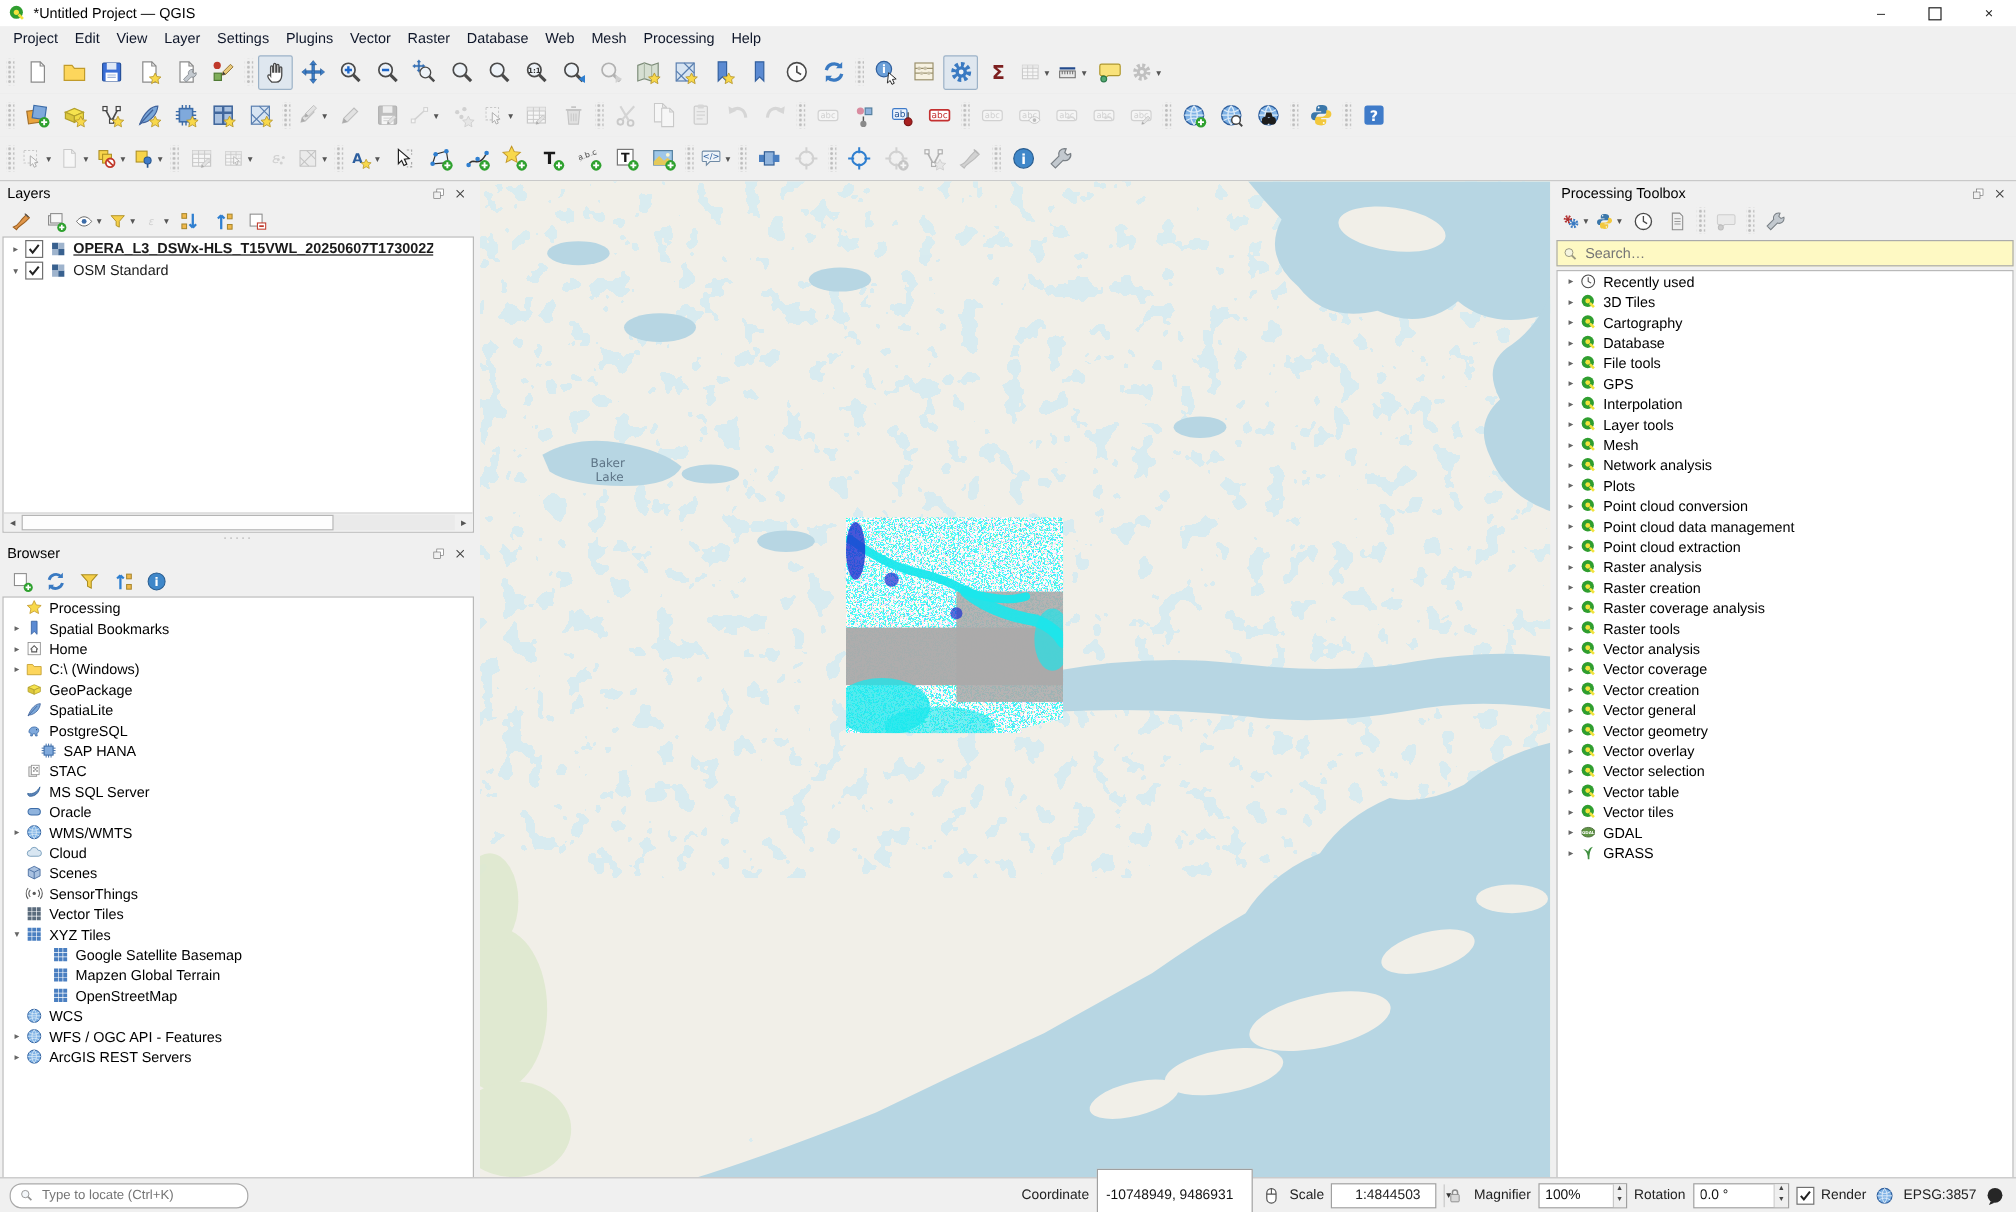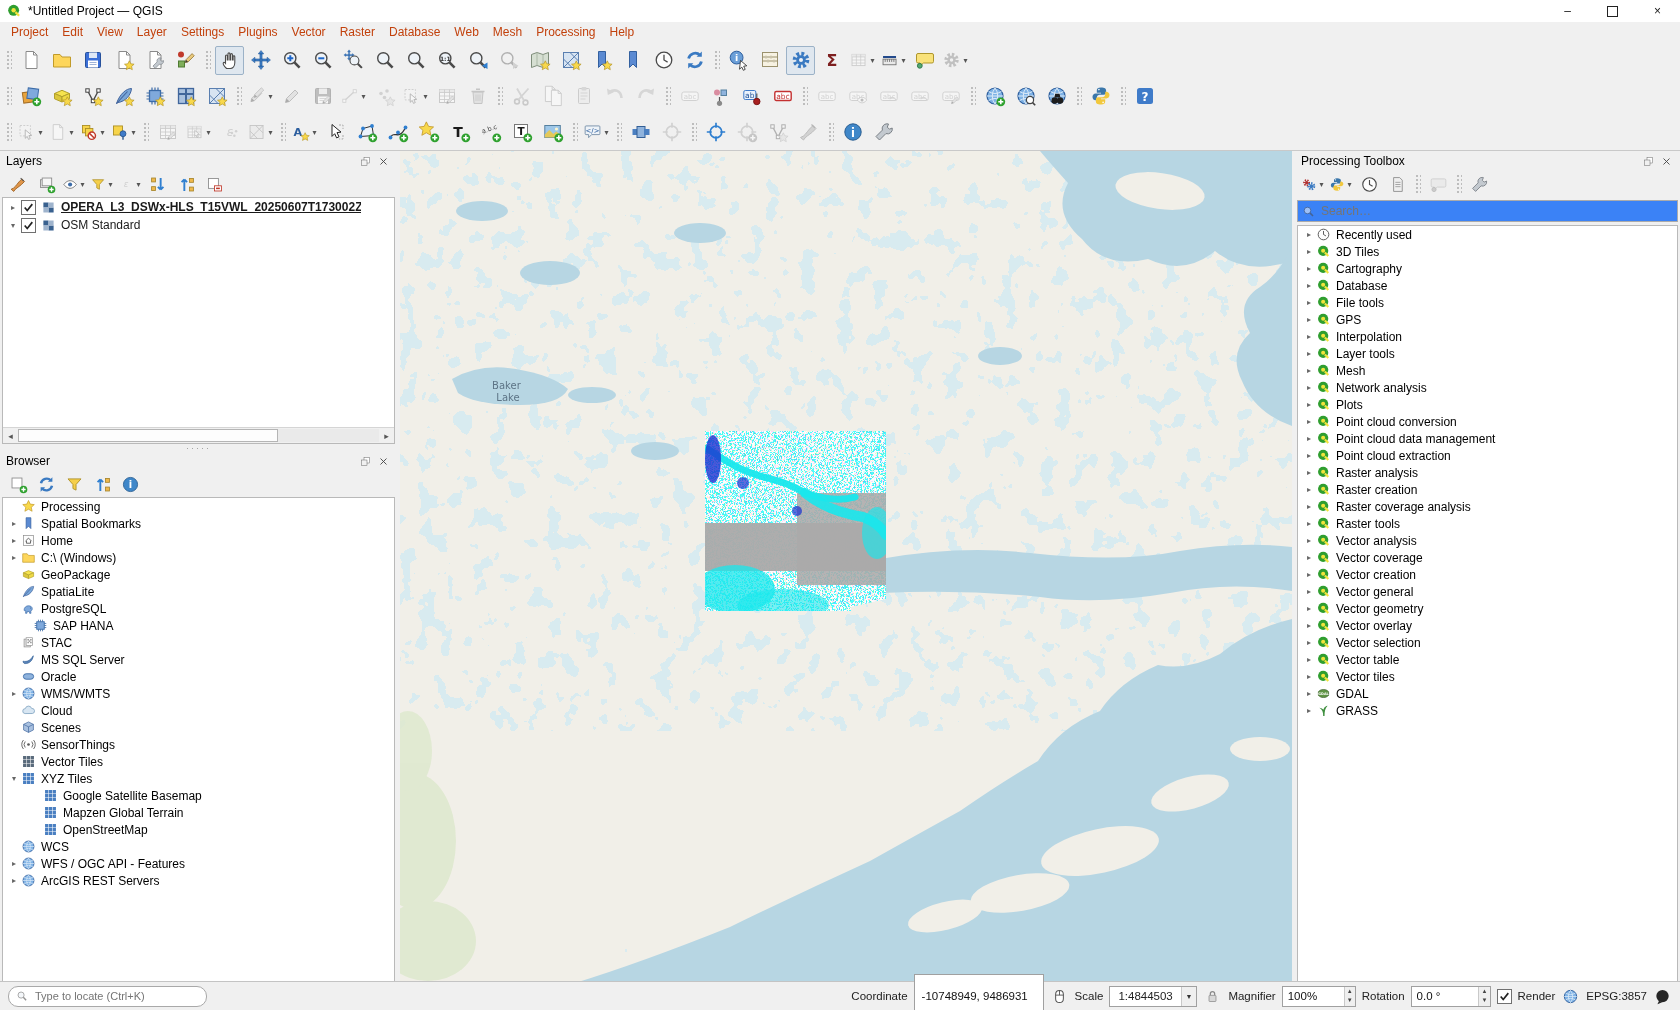--- a/index.html
+++ b/index.html
@@ -6,21 +6,21 @@
   body{width:1680px;height:1010px;position:relative;overflow:hidden;background:#f0f0f0;
        font-family:"Liberation Sans","DejaVu Sans",sans-serif;font-size:12px;color:#1a1a1a;-webkit-font-smoothing:antialiased}
   svg{font-family:"DejaVu Sans",sans-serif}
   .titlebar{position:absolute;top:0;left:0;right:0;height:22px;background:#fff;display:flex;align-items:center;border-bottom:1px solid #ededed}
   .titlebar .appicon{width:16px;height:16px;margin:0 6px 0 6px}
   .titlebar .ttext{font-size:12px;color:#000}
   .wbtns{margin-left:auto;display:flex;height:22px}
   .wbtn{width:45px;height:22px;display:flex;align-items:center;justify-content:center;font-size:12px;color:#222}
   .maxglyph{width:9px;height:9px;border:1px solid #222;display:inline-block}
   .menubar{position:absolute;top:22px;left:0;right:0;height:20px;background:#f0f0f0;display:flex;align-items:center;padding-left:4px}
-  .mitem{padding:2px 7px;color:#c2410c}
+  .mitem{padding:2px 7px;color:#0f172a}
   .tbrow{position:absolute;left:0;right:0;height:36px;background:#f0f0f0;display:flex;align-items:center;border-bottom:1px solid #e4e4e4;padding-left:2px}
   .tb{width:27px;height:27px;display:flex;align-items:center;justify-content:center;border:1px solid transparent;border-radius:2px;margin:0 1px;position:relative}
   .tb svg{width:22px;height:22px}
   .tb.on{background:#dfe7ef;border-color:#9cb2c7}
   .tb.dis svg{filter:grayscale(1) opacity(.38)}
   .dd{font-size:8px;color:#555;margin-left:1px;width:8px;text-align:center}
   .grip{width:7px;height:22px;margin:0 3px;background-image:radial-gradient(circle,#bdbdbd 1px,transparent 1.3px);background-size:4px 4px;background-position:1px 1px}
   .c-gray{color:#9aa0a6}.c-blue{color:#2f7fd0}.c-steel{color:#5a6b7c}.c-tile{color:#4a7fc1}
   .main{position:absolute;top:150px;left:0;right:0;bottom:28px;background:#f0f0f0;border-top:1px solid #c9c9c9}
   .leftcol{position:absolute;left:0;top:0;bottom:0;width:397px}
@@ -40,35 +40,35 @@
   .lname.sel{text-decoration:underline;font-weight:bold}
   .cb{width:13px;height:13px;border:1px solid #707070;background:#fff;margin:0 5px 0 1px;display:flex;align-items:center;justify-content:center;flex:none}
   .cb svg{width:11px;height:11px}
   .hscroll{position:absolute;left:0;right:0;bottom:0;height:15px;background:#f0f0f0;border-top:1px solid #d5d5d5;display:flex;align-items:center}
   .harrow{width:15px;text-align:center;font-size:9px;color:#555}
   .htrack{flex:1;height:13px;background:#eaeaea;position:relative}
   .hthumb{position:absolute;left:0;top:0;height:13px;width:72%;background:#fdfdfd;border:1px solid #b5b5b5;box-sizing:border-box}
   .vsplit{height:7px;display:flex;align-items:center;justify-content:center;color:#9a9a9a;font-size:9px;letter-spacing:2px;line-height:4px}
   .mapwrap{position:absolute;left:400px;top:0;width:892px;height:832px;background:#f1efe8;overflow:hidden}
   .rightcol{position:absolute;left:1295px;top:0;width:385px;bottom:0}
-  .searchbox{margin:3px 2px;height:20px;border:1px solid #ababab;background:#3b82f6;display:flex;align-items:center;padding:0 4px}
+  .searchbox{margin:3px 2px;height:20px;border:1px solid #ababab;background:#fef9c3;display:flex;align-items:center;padding:0 4px}
   .searchbox svg{width:13px;height:13px;margin-right:4px;opacity:.55}
   .searchbox input{border:none;outline:none;flex:1;font-size:12px;color:#333;font-family:inherit;background:transparent}
   .statusbar{position:absolute;left:0;right:0;bottom:0;height:28px;background:#f0f0f0;border-top:1px solid #c4c4c4;display:flex;align-items:center;padding:0 8px;font-size:11.5px;color:#222}
   .locate{width:183px;height:19px;border:1px solid #a9a9a9;border-radius:10px;background:#fff;display:flex;align-items:center;padding:0 7px;color:#8a8a8a}
   .locate svg{width:12px;height:12px;margin-right:5px;opacity:.6}
   .locate input{border:none;outline:none;background:transparent;font-size:11px;color:#444;width:140px;font-family:inherit}
   .sright{margin-left:auto;display:flex;align-items:center;gap:6px}
   .slabel{color:#222}
   .sinput{height:19px;border:1px solid #a0a0a0;background:#fff;display:flex;align-items:center;padding:12px 5px;color:#111}
   .sinput input{border:none;outline:none;font-size:11.5px;color:#111;width:100%;font-family:inherit;background:transparent}
   .spin{display:flex;flex-direction:column;width:14px;border-left:1px solid #c9c9c9;height:19px}
   .spin span{flex:1;font-size:6px;line-height:9px;text-align:center;color:#444;background:#efefef}
   .combo{height:19px;border:1px solid #a0a0a0;background:#fff;display:flex;align-items:center}
-  .combo .cval{padding:0 8px}
+  .combo .cval{padding:0 19px}
   .combo .cbtn{width:15px;height:100%;background:#efefef;border-left:1px solid #c9c9c9;display:flex;align-items:center;justify-content:center;font-size:7px;color:#333}
   .sico{width:19px;height:19px;display:flex;align-items:center;justify-content:center}
   .sico svg{width:17px;height:17px}
   .chk{width:13px;height:13px;border:1px solid #707070;background:#fff;display:flex;align-items:center;justify-content:center}
   .chk svg{width:11px;height:11px}
 </style>
 </head>
 <body>
 
 <svg width="0" height="0" style="position:absolute">

